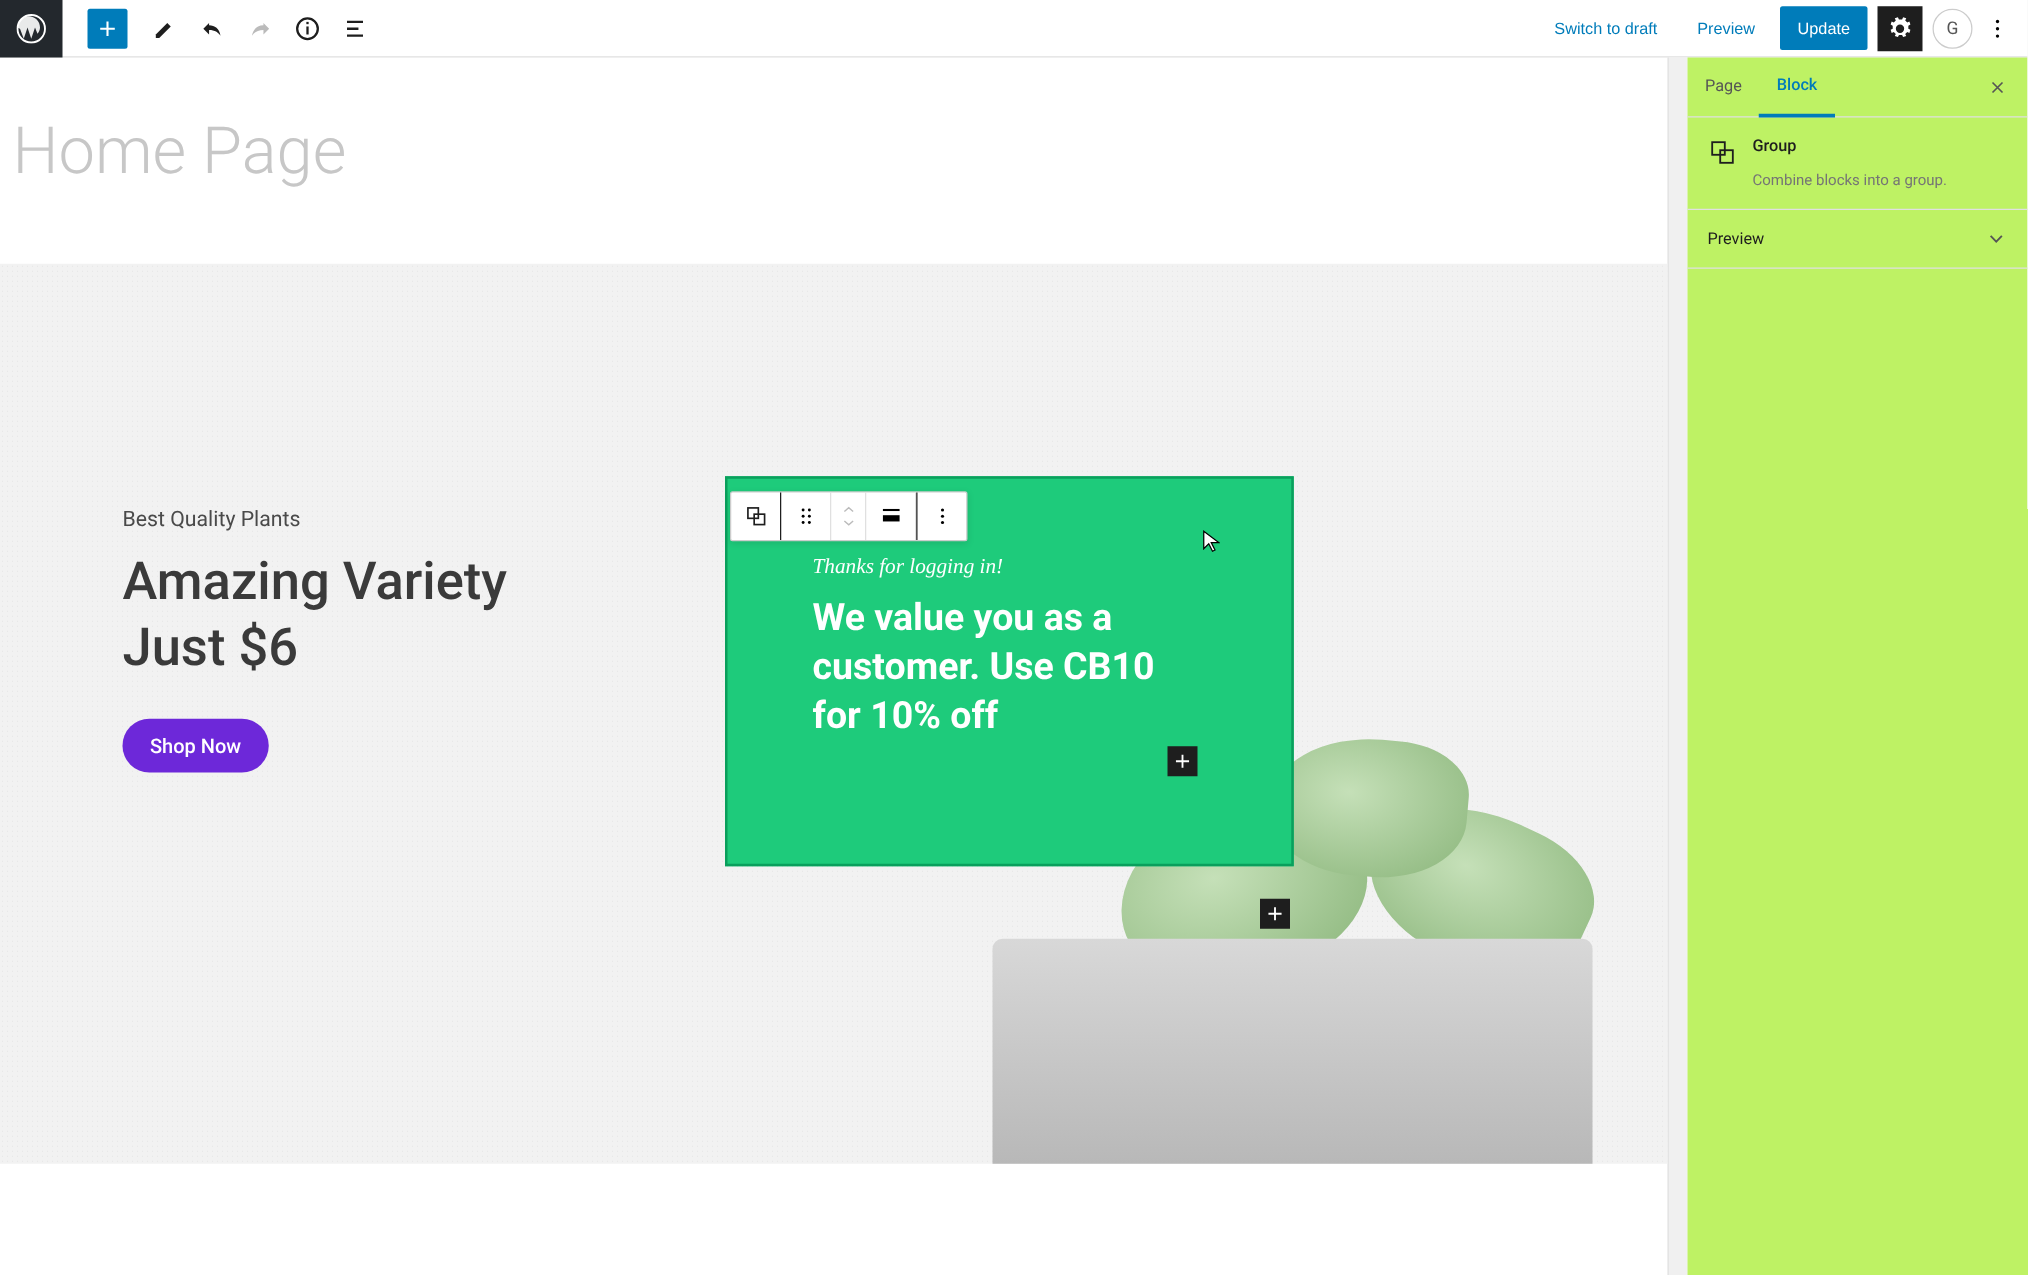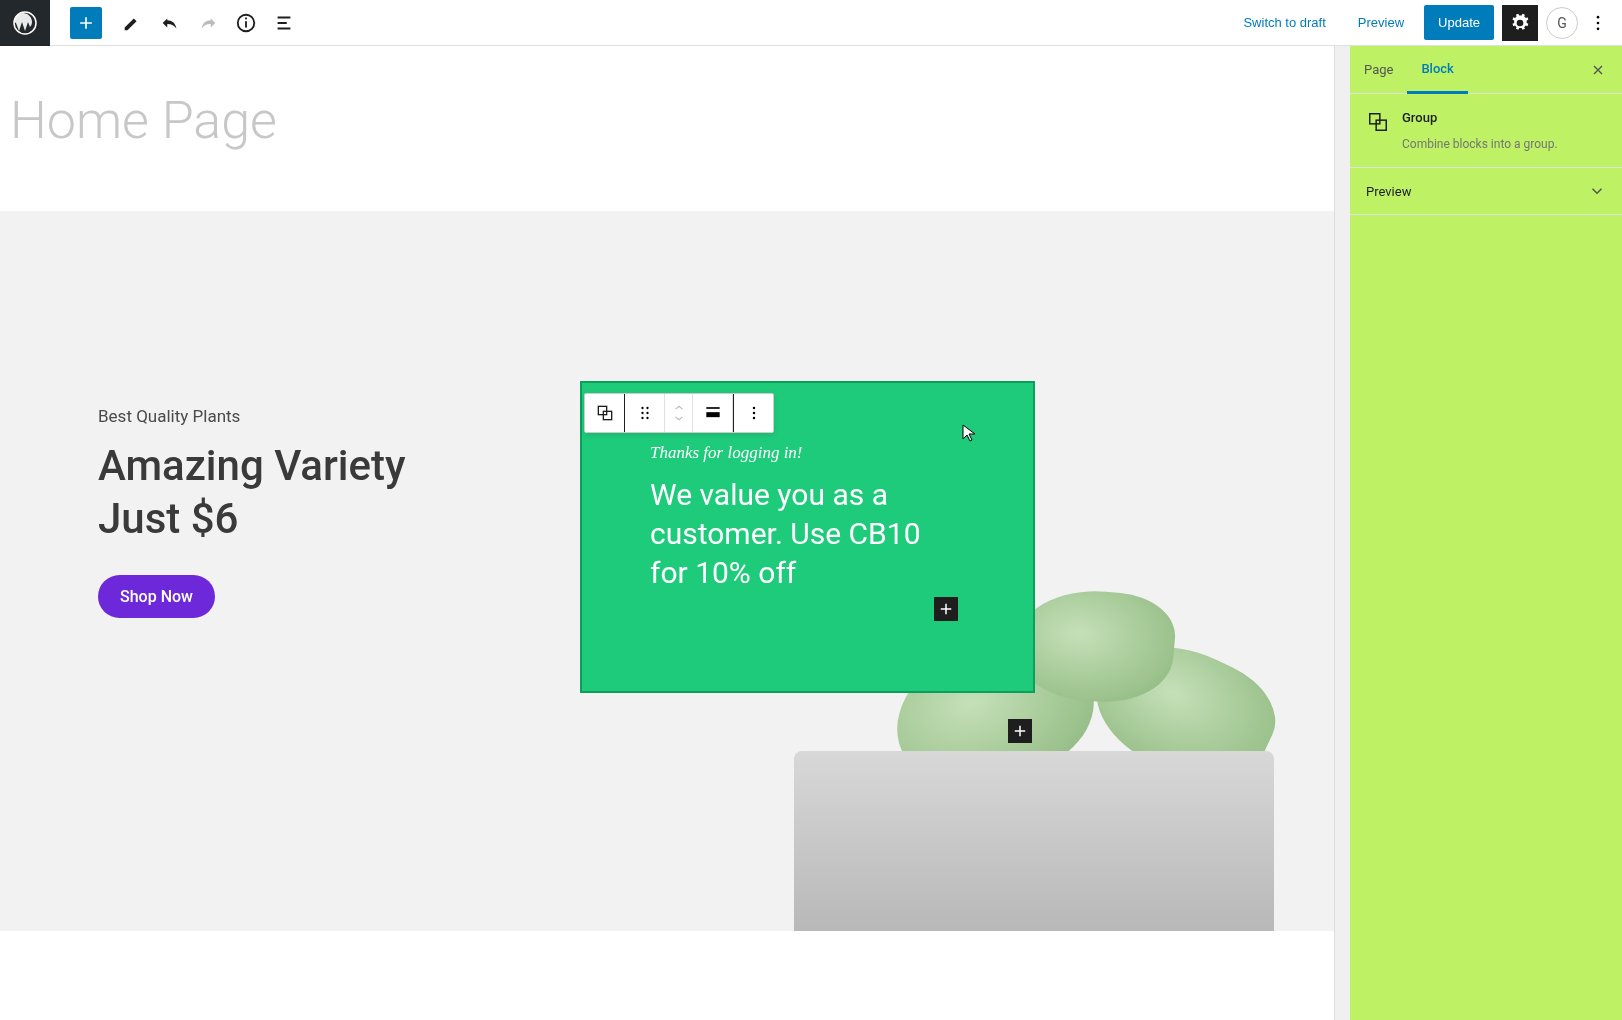--- a/index.html
+++ b/index.html
@@ -57,21 +57,21 @@
     .block-toolbar { position: absolute; top: 10px; left: 2px; height: 40px; background: #fff; border: 1px solid #ccc; display: flex; border-radius: 2px; box-shadow: 0 2px 6px rgba(0,0,0,0.1); }
     .bt-btn { width: 40px; height: 38px; display: flex; align-items: center; justify-content: center; cursor: pointer; border-right: 1px solid #e0e0e0; color: #1e1e1e; }
     .bt-btn:first-child { border-right: 1px solid #1e1e1e; }
     .bt-btn:last-child { border-right: none; border-left: 1px solid #1e1e1e; }
     .bt-btn svg { width: 20px; height: 20px; }
     .bt-btn.mover { width: 28px; flex-direction: column; gap: 0; }
     .bt-btn.mover svg { width: 14px; height: 10px; }
     
     .green-content { padding: 60px 68px 0; color: #fff; }
     .thanks { font-style: italic; font-size: 17px; margin-bottom: 12px; font-family: Liberation Serif, serif; }
-    .promo { font-size: 30px; line-height: 1.3; font-weight: 400; }
+    .promo { font-size: 30px; line-height: 1.3; font-weight: 700; }
     
     .add-inner { position: absolute; right: 75px; bottom: 70px; width: 24px; height: 24px; background: #1e1e1e; display: flex; align-items: center; justify-content: center; cursor: pointer; }
     .add-inner svg { fill: #fff; width: 18px; height: 18px; }
     
     .add-outer { position: absolute; left: 1008px; top: 673px; width: 24px; height: 24px; background: #1e1e1e; display: flex; align-items: center; justify-content: center; cursor: pointer; }
     .add-outer svg { fill: #fff; width: 18px; height: 18px; }
     
     .cursor-ptr { position: absolute; left: 962px; top: 378px; width: 14px; height: 18px; pointer-events: none; }
     
     

